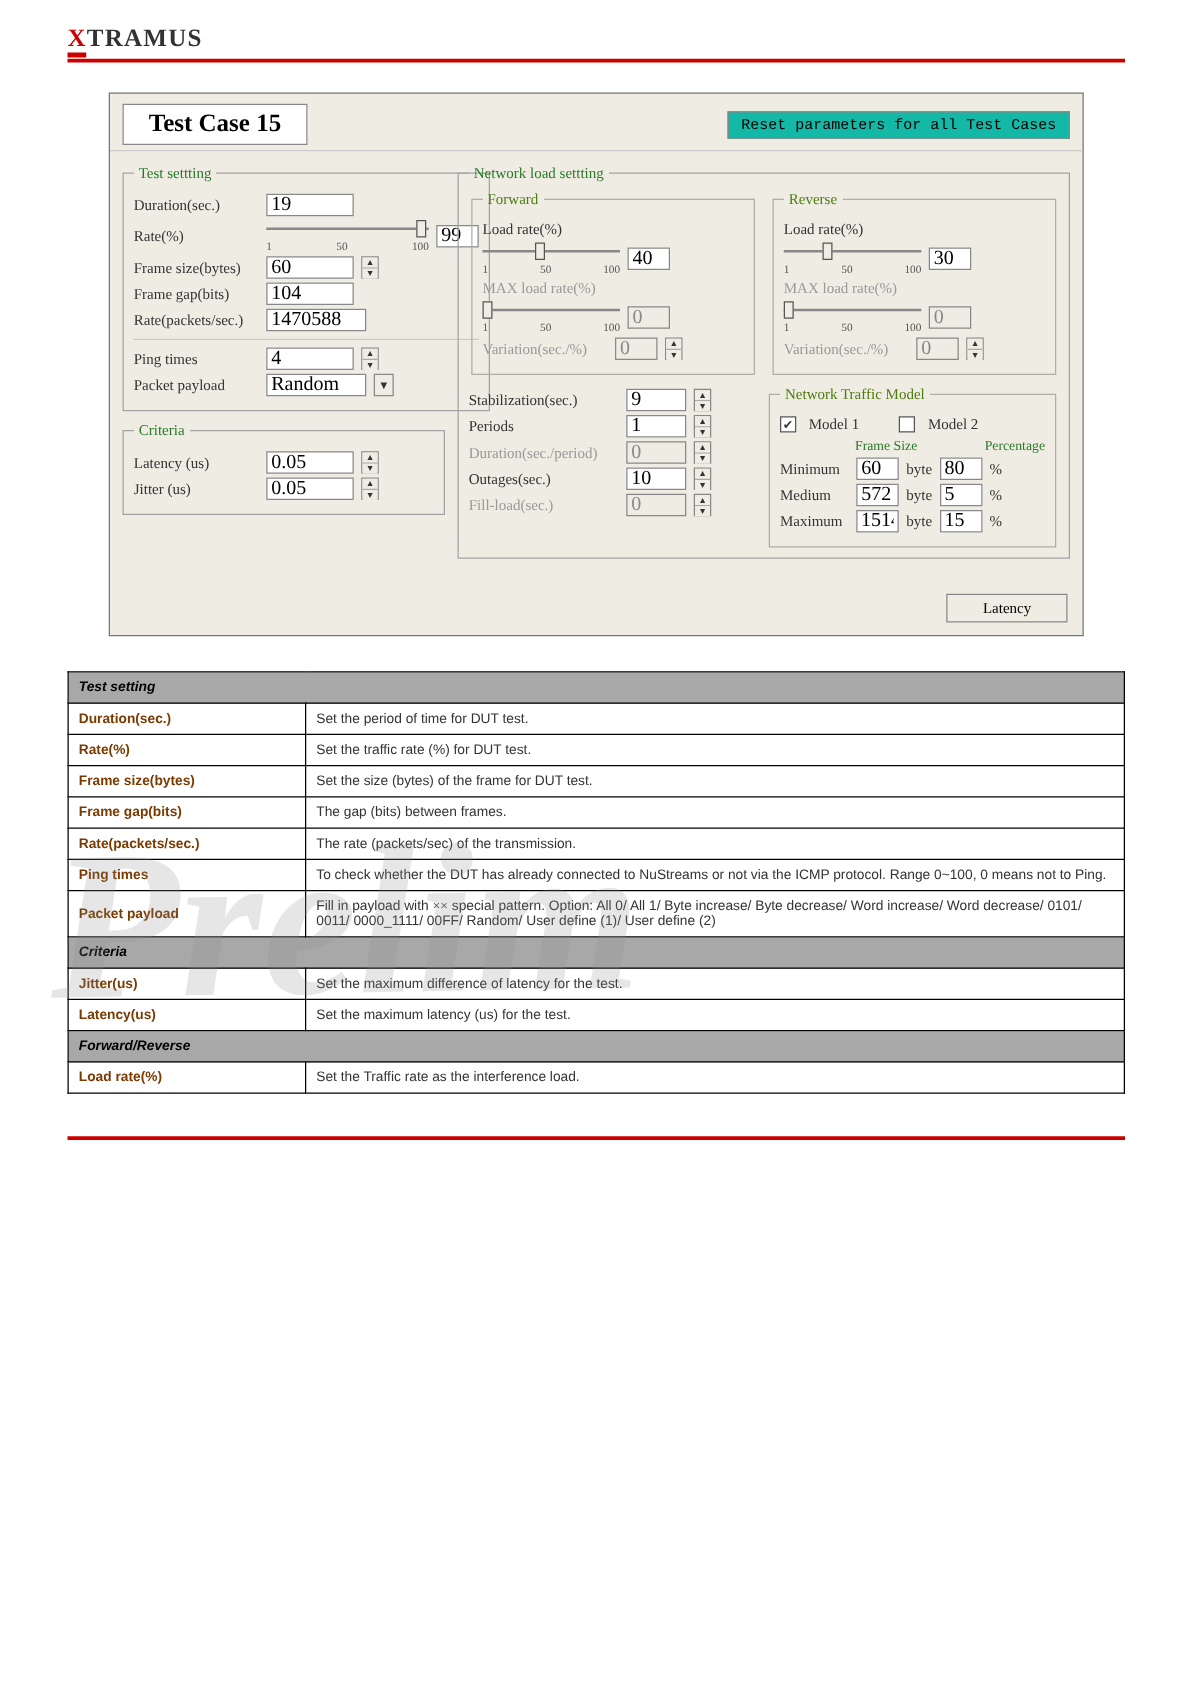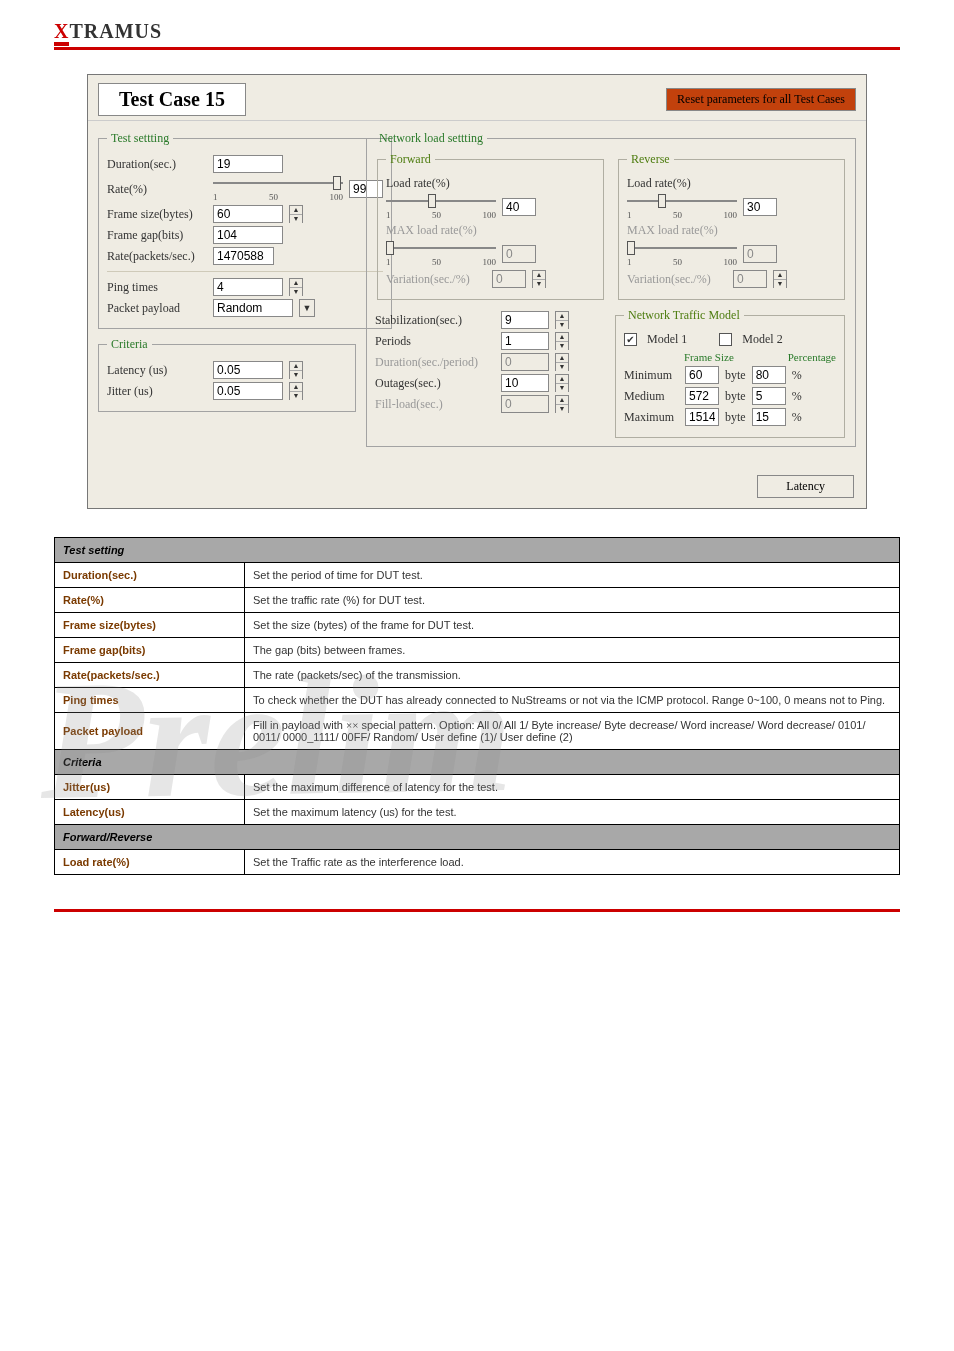--- a/index.html
+++ b/index.html
@@ -45,23 +45,23 @@
   .tc-title-box {
     background:#fff;
     border:1px solid #888;
     padding:4px 20px;
     font-family:"Times New Roman", serif;
     font-size:20px;
     font-weight:bold;
     color:#000;
   }
   .reset-btn {
-    font-family:Liberation Serif, serif;
+    font-family:Liberation Mono, monospace;
     font-size:12px;
-    background:#c2410c;
+    background:#14b8a6;
     border:1px solid #888;
     padding:3px 10px;
     cursor:pointer;
   }
   .panel-body {
     padding: 10px 10px 14px 10px;
   }
   fieldset.grp {
     border:1px solid #a3a3a3;
     margin:0 0 8px 0;
@@ -69,21 +69,21 @@
     font-family:"Times New Roman", serif;
     font-size:12px;
   }
   fieldset.grp > legend { color:#2a7a2a; padding:0 4px; }
   .cols { display:flex; gap:10px; }
   .col-left { width: 258px; }
   .col-right { flex:1; }
   .row { display:flex; align-items:center; margin:3px 0; gap:6px;}
   .lab { color:#333; width:100px; font-family:"Times New Roman",serif; font-size:12px;}
   .inp {
-    font-family:Liberation Sans, sans-serif; font-size:12px;
+    font-family:Liberation Serif, serif; font-size:16px;
     background:#fff; border:1px solid #888; height:18px; padding:0 3px;
     width:70px;
   }
   .inp.small { width:34px; }
   .inp.med { width:48px; }
   .inp.dis { background:#efece3; color:#888; }
   .spin-btns {
     display:inline-flex; flex-direction:column; border:1px solid #888; height:18px; width:14px;
   }
   .spin-btns span { flex:1; font-size:7px; line-height:8px; text-align:center; background:#efece3; border-bottom:1px solid #aaa;}
@@ -192,21 +192,21 @@
                   <span>▲</span>
                   <span>▼</span>
                 </div>
             </div>
             <div class="row">
               <span class="lab">Frame gap(bits)</span>
               <input class="inp" value="104" style="">
             </div>
             <div class="row">
               <span class="lab">Rate(packets/sec.)</span>
-              <input class="inp" style="width: 61px;" value="1470588">
+              <input class="inp" style="width: 80px;" value="1470588">
             </div>
 
             <div style="border-top:1px solid #cfcab9;margin:6px 0;"></div>
 
             <div class="row">
               <span class="lab">Ping times</span>
               <input class="inp" value="4" style="">
               <div class="spin-btns">
                   <span>▲</span>
                   <span>▼</span>

